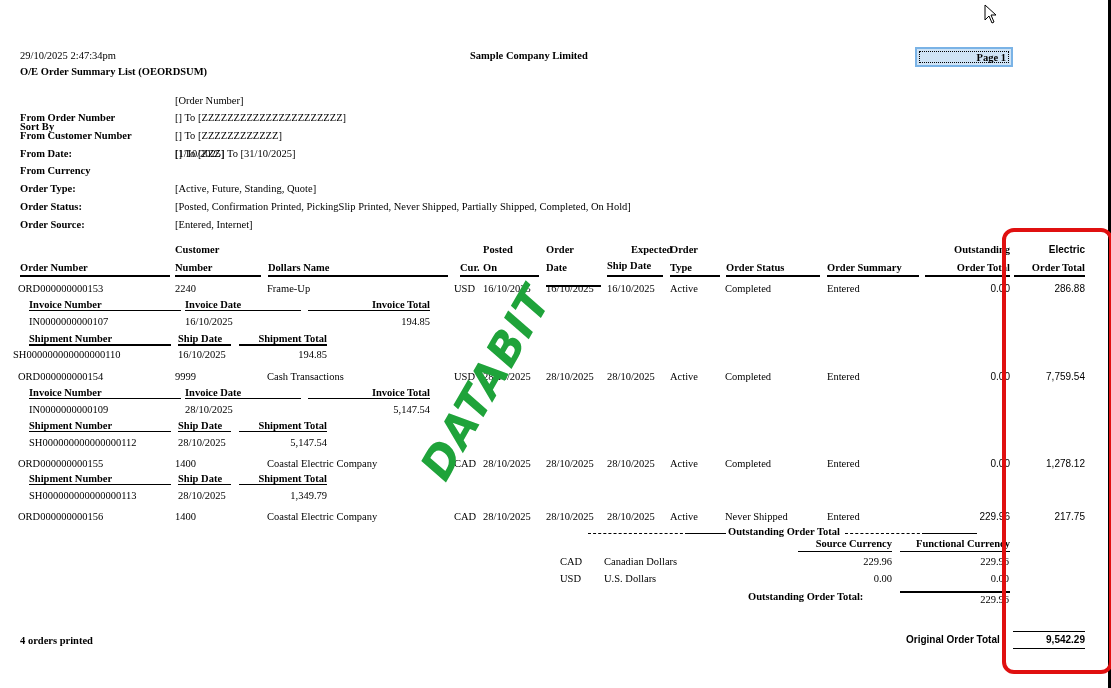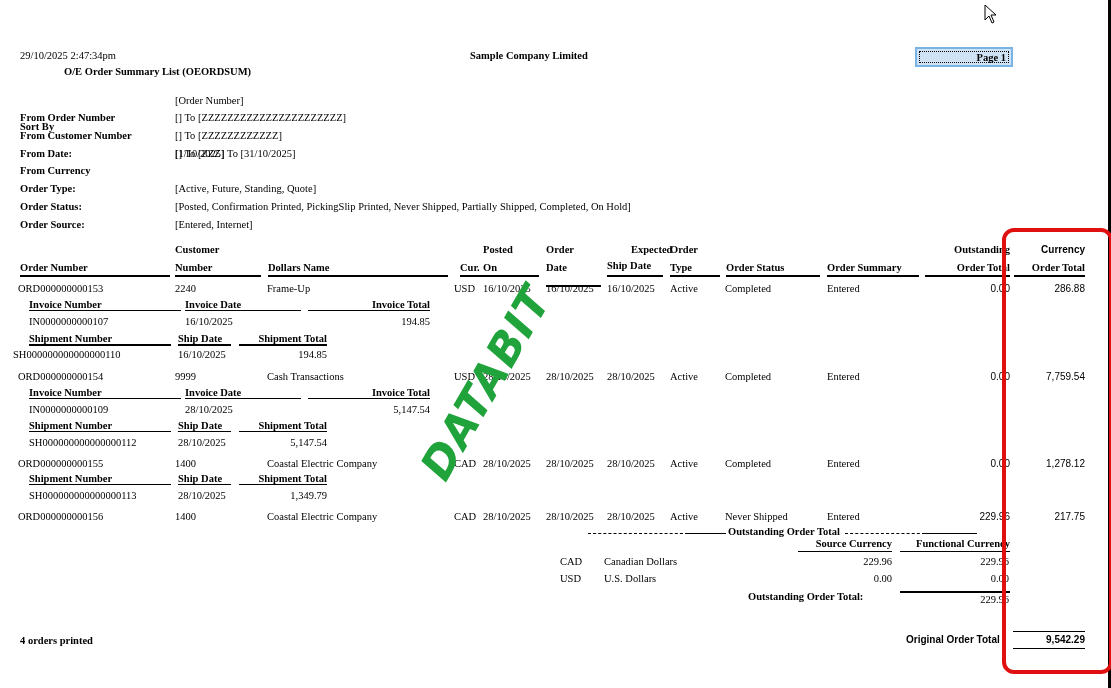--- a/index.html
+++ b/index.html
@@ -43,21 +43,21 @@
 </head>
 <body>
 
 <div class="right-edge"></div>
 
 <svg class="cursor" width="14" height="20" viewBox="0 0 14 20">
   <path d="M1 1 L1 16 L5 12 L8 19 L10 18 L7 11 L12 11 Z" fill="#fff" stroke="#000" stroke-width="1"></path>
 </svg>
 
 <div class="abs" style="left:20px;top:50px;">29/10/2025  2:47:34pm</div>
-<div class="abs b" style="left:20px;top:66px;margin-left:44px;">O/E Order Summary List (OEORDSUM)</div>
+<div class="abs b" style="left:20px;top:66px;">O/E Order Summary List (OEORDSUM)</div>
 <div class="abs b" style="left:470px;top:50px;">Sample Company Limited</div>
 <div class="page-box">
   <div class="inner">Page 1</div>
 </div>
 
 <div>
   <div class="abs b" style="left:20px;top:95px;margin-top:26px;">Sort By</div>
   <div class="abs" style="left:175px;top:95px;">[Order Number]</div>
   <div class="abs b" style="left:20px;top:112px;">From Order Number</div>
   <div class="abs" style="left:175px;top:112px;">[] To [ZZZZZZZZZZZZZZZZZZZZZZ]</div>
@@ -75,21 +75,21 @@
   <div class="abs" style="left:175px;top:219px;">[Entered, Internet]</div>
 </div>
 
 <div>
   <div class="abs b" style="left:175px;top:244px;">Customer</div>
   <div class="abs b" style="left:483px;top:244px;">Posted</div>
   <div class="abs b" style="left:546px;top:244px;">Order</div>
   <div class="abs b" style="left:607px;top:244px;margin-left:24px;">Expected</div>
   <div class="abs b" style="left:670px;top:244px;">Order</div>
   <div class="abs b r" style="left:920px;width:90px;top:244px;">Outstanding</div>
-  <div class="abs b r sans" style="left:1000px;width:85px;top:244px;font-size:10px;">Currency</div>
+  <div class="abs b r sans" style="left:1000px;width:85px;top:244px;font-size:10px;">Electric</div>
 
   <div class="abs b ul" style="left:20px;width:150px;top:262px;padding-bottom:2px;">Order Number</div>
   <div class="abs b ul" style="left:175px;width:86px;top:262px;padding-bottom:2px;">Number</div>
   <div class="abs b ul" style="left:268px;width:180px;top:262px;padding-bottom:2px;">Dollars Name</div>
   <div class="abs b ul" style="left:460px;width:24px;top:262px;padding-bottom:2px;">Cur.</div>
   <div class="abs b ul" style="left:483px;width:56px;top:262px;padding-bottom:2px;">On</div>
   <div class="abs b ul" style="left:546px;width:55px;top:262px;padding-bottom:12px;">Date</div>
   <div class="abs b ul" style="left:607px;width:56px;top:260px;padding-bottom:4px;">Ship Date</div>
   <div class="abs b ul" style="left:670px;width:50px;top:262px;padding-bottom:2px;">Type</div>
   <div class="abs b ul" style="left:726px;width:94px;top:262px;padding-bottom:2px;">Order Status</div>

